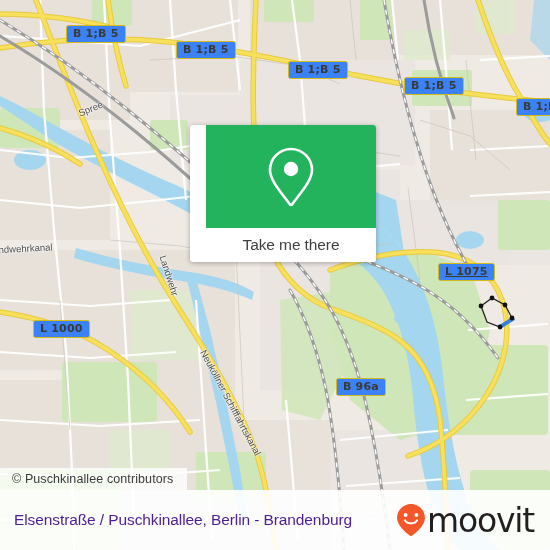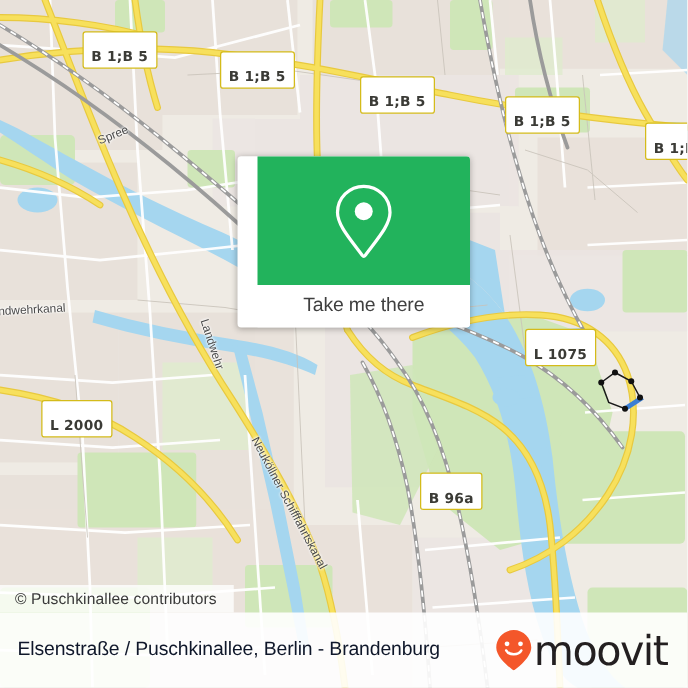--- a/index.html
+++ b/index.html
@@ -57,21 +57,21 @@
     background: rgba(255,255,255,0.90);
     display: flex;
     align-items: center;
     justify-content: space-between;
     padding: 0 16px 0 14px;
     box-sizing: border-box;
     z-index: 25;
   }
   #footer-title {
     font-size: 15.5px;
-    color: #0f172a;
+    color: #4c1d95;
     letter-spacing: -0.1px;
     white-space: nowrap;
   }
   #brand {
     display: flex;
     align-items: center;
     gap: 1px;
   }
   #brand-wordmark {
     font-size: 33px;
@@ -110,27 +110,27 @@
     font-size: 15.5px;
     color: #3f3f3f;
     letter-spacing: -0.1px;
     cursor: pointer;
   }
   .pin-icon { display: block; }
 
   
   .shield {
     position: absolute;
-    background: #ffffff;
+    background: #3b82f6;
     border: 1.4px solid #d4bb1a;
     border-radius: 2.5px;
     color: #3b3b36;
     font-size: 11px;
     font-weight: bold;
-    padding: 14px 6px 3px 6px;
+    padding: 2px 6px 3px 6px;
     letter-spacing: 0.2px;
     white-space: nowrap;
     line-height: 11px;
     z-index: 12;
     font-family: "DejaVu Sans", sans-serif;
   }
 
   
   .maplabel {
     position: absolute;
@@ -341,22 +341,22 @@
         </g>
 
       </g>
     </svg>
 
     <div class="shield" style="left:66px;  top:25px;">B 1;B 5</div>
     <div class="shield" style="left:176px; top:41px;">B 1;B 5</div>
     <div class="shield" style="left:288px; top:61px;">B 1;B 5</div>
     <div class="shield" style="left:404px; top:77px;">B 1;B 5</div>
     <div class="shield" style="left:516px; top:98px;">B 1;B 5</div>
-    <div class="shield" style="left:420px; top:263px;">L 1075</div>
-    <div class="shield" style="left:33px;  top:320px;">L 2000</div>
+    <div class="shield" style="left:438px; top:263px;text-decoration:underline;">L 1075</div>
+    <div class="shield" style="left:33px;  top:320px;">L 1000</div>
     <div class="shield" style="left:336px; top:378px;">B 96a</div>
 
     <div class="maplabel" style="left:78px;  top:103px; transform:rotate(-22deg);">Spree</div>
     <div class="maplabel" style="left:-12px; top:243px; transform:rotate(-3deg);">Landwehrkanal</div>
     <div class="maplabel" style="left:168px; top:254px; transform:rotate(72deg); transform-origin:left top;">Landwehr</div>
     <div class="maplabel" style="left:208px; top:348px; transform:rotate(62deg); transform-origin:left top;">Neuköllner Schifffahrtskanal</div>
   </div>
 
   <div id="attribution">
     <span>© Puschkinallee contributors</span>

